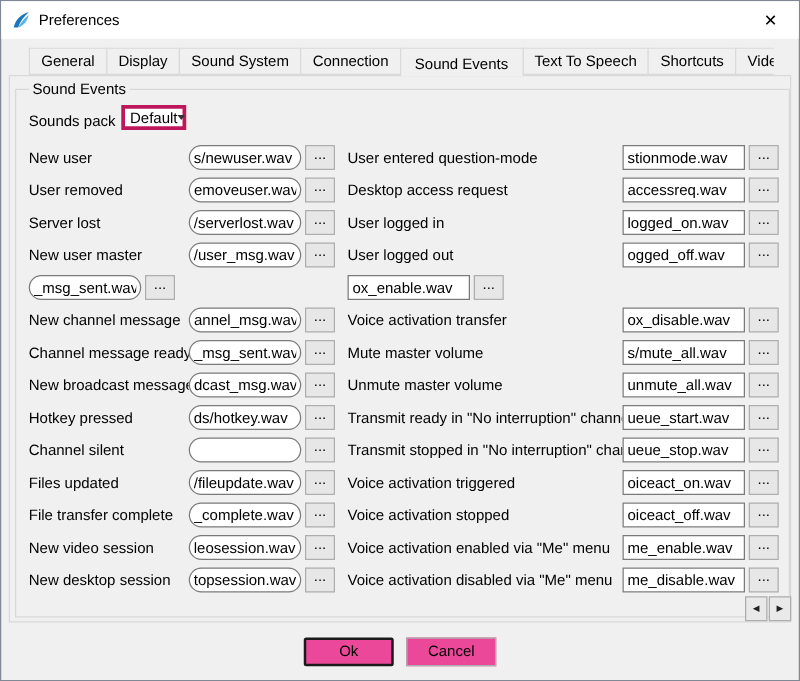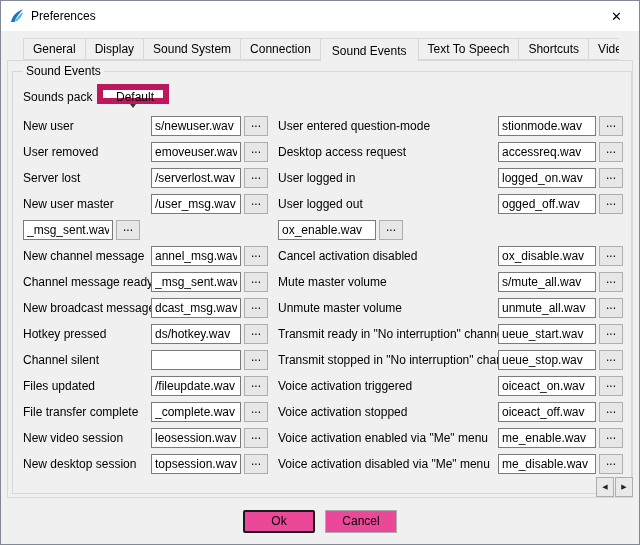--- a/index.html
+++ b/index.html
@@ -46,43 +46,43 @@
     height: 438px; box-sizing: border-box; padding: 3px 4px; position: relative; z-index: 1;
   }
   fieldset.groupbox {
     border: 1px solid #d8d8d8; margin: 0; padding: 2px 8px 6px;
     height: 100%; box-sizing: border-box;
   }
   legend.group-title { font-size: 12px; padding: 0 3px; margin-left: 2px; }
   .sounds-pack-row { display: flex; align-items: flex-end; margin: 4px 0 12px 2px; }
   .sp-label { font-size: 12px; width: 74px; flex: 0 0 74px; }
   .combo {
-    width: 72px; height: 20px; box-sizing: border-box; background: #ffffff;
-    border: 6px solid #be185d; display: flex; align-items: center; cursor: default; flex-direction: column;
+    width: 52px; height: 20px; box-sizing: border-box; background: #ffffff;
+    border: 3px solid #be185d; display: flex; align-items: center; cursor: default;
   }
   .combo-text { flex: 1; font-size: 12px; padding-left: 4px; }
   .combo-arrow { width: 15px; height: 100%; display: flex; align-items: center; justify-content: center; }
   .combo-arrow::after {
     content: ""; width: 0; height: 0;
     border-left: 3.5px solid transparent; border-right: 3.5px solid transparent;
     border-top: 4px solid #333;
   }
   
   .columns { display: flex; margin-left: 2px; }
   .col { display: flex; flex-direction: column; }
   .col-left { margin-right: 10px; }
   .event-row { display: flex; align-items: center; height: 20px; margin-bottom: 6px; }
   .event-label { font-size: 12px; overflow: hidden; white-space: nowrap; }
   .col-left .event-label { width: 128px; flex: 0 0 128px; }
   .col-right .event-label { width: 220px; flex: 0 0 220px; }
   .event-input {
     height: 20px; box-sizing: border-box; border: 1px solid #7a7a7a; background: #fff;
     font-family: "Liberation Sans", sans-serif; font-size: 12px; padding: 0 3px; margin: 0;
   }
-  .col-left .event-input { width: 90px; flex: 0 0 90px; }
+  .col-left .event-input { width: 90px; flex: 0 0 90px; border-radius: 10px; }
   .col-right .event-input { width: 98px; flex: 0 0 98px; }
   .browse-btn {
     width: 24px; height: 20px; flex: 0 0 24px; margin-left: 3px; padding: 0 0 6px 0;
     font-family: "Liberation Sans", sans-serif; font-size: 12px; line-height: 10px;
     background: #e7e7e7; border: 1px solid #aeaeae; cursor: default;
   }
   
   .footer { flex: 1; display: flex; align-items: center; justify-content: center; gap: 10px; }
   .btn {
     min-width: 72px; height: 23px; box-sizing: border-box;
@@ -226,21 +226,21 @@
               <div class="event-row">
                 <span class="event-label">User logged out</span>
                 <input type="text" class="event-input" value="ogged_off.wav" style="">
                 <button type="button" class="browse-btn">...</button>
               </div>
               <div class="event-row">
                 <input type="text" class="event-input" value="ox_enable.wav" style="">
                 <button type="button" class="browse-btn">...</button>
               </div>
               <div class="event-row">
-                <span class="event-label">Cancel activation disabled</span>
+                <span class="event-label">Voice activation transfer</span>
                 <input type="text" class="event-input" value="ox_disable.wav" style="">
                 <button type="button" class="browse-btn">...</button>
               </div>
               <div class="event-row">
                 <span class="event-label">Mute master volume</span>
                 <input type="text" class="event-input" value="s/mute_all.wav" style="">
                 <button type="button" class="browse-btn">...</button>
               </div>
               <div class="event-row">
                 <span class="event-label">Unmute master volume</span>

